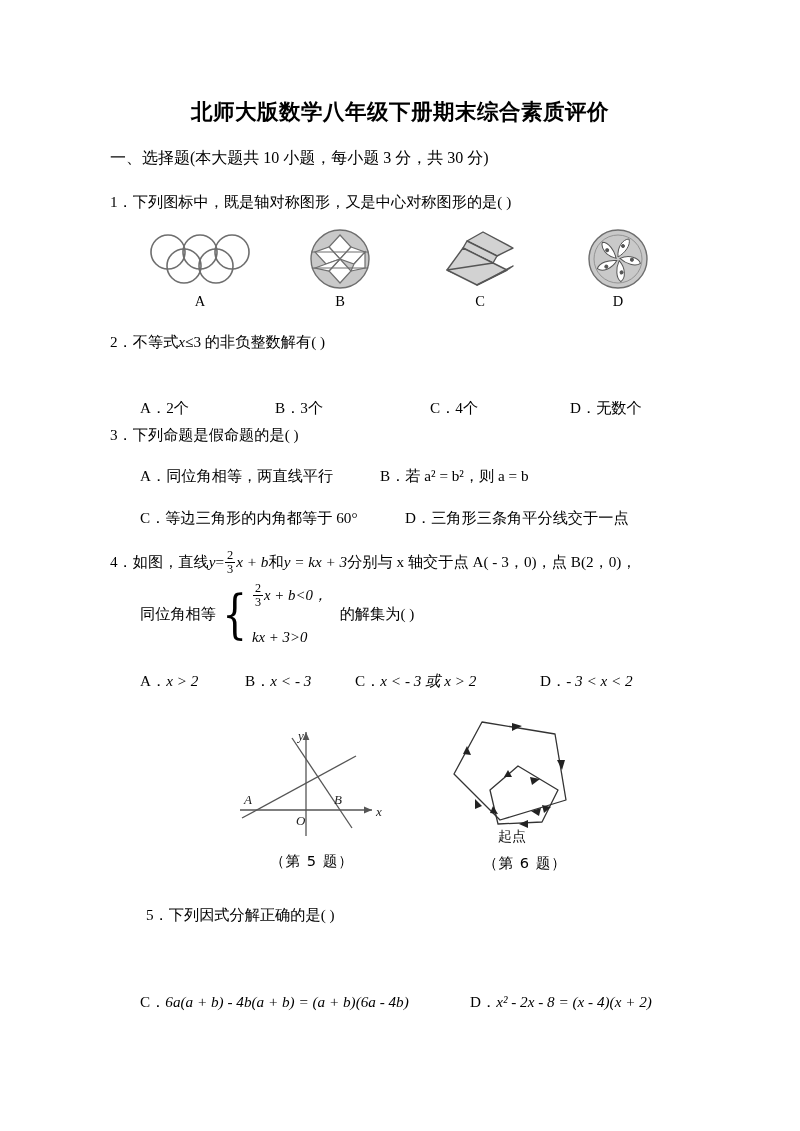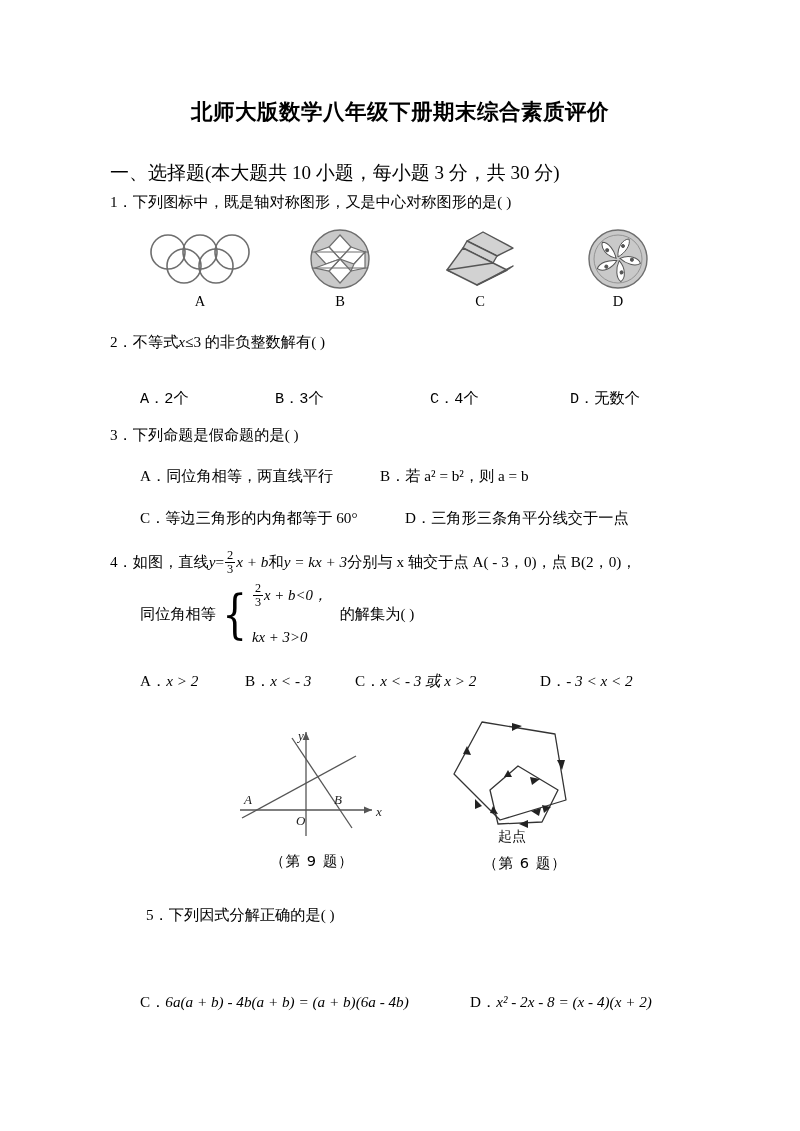--- a/index.html
+++ b/index.html
@@ -36,22 +36,22 @@
   }
 
   
   .row {
     position: absolute;
     font-size: 15.2px;
     line-height: 1.3;
     white-space: nowrap;
   }
   .sec-head {
-    left: 110px; top: 161px;
-    font-size: 19px;
+    left: 110px; top: 148px;
+    font-size: 16px;
     text-align: right;
   }
   .q-stem { left: 110px; }
   .opt-row { left: 140px; }
 
   
   .qn { font-family: "Liberation Serif", serif; }
 
   
   i, .mvar {
@@ -231,21 +231,21 @@
         </svg>
       </div>
       <div class="icon-label">D</div>
     </div>
   </div>
 
   <div class="row q-stem" style="top:332px;">
     <span class="qn">2．</span><span>不等式</span><i>x</i><span>≤3 的非负整数解有(      )</span>
   </div>
 
-  <div class="row opt-row" style="top:390px;font-family:Liberation Mono, monospace;">
+  <div class="row opt-row" style="top:398px;">
     <span class="opt" style="width:135px;"><span>A．</span><span>2个</span></span><span class="opt" style="width:155px;"><span>B．</span><span>3个</span></span><span class="opt" style="width:140px;"><span>C．</span><span>4个</span></span><span class="opt"><span>D．</span><span>无数个</span></span>
   </div>
 
   <div class="row q-stem" style="top:425px;">
     <span class="qn">3．</span><span>下列命题是假命题的是(      )</span>
   </div>
 
   <div class="row opt-row" style="top:466px;">
     <span class="opt" style="width:240px;"><span>A．</span><span>同位角相等，两直线平行</span></span><span class="opt"><span>B．</span><span>若 a² = b²，则 a = b</span></span>
   </div>
@@ -287,21 +287,21 @@
         <line x1="70" y1="20" x2="130" y2="110"></line>
       </g>
       <g font-family="Liberation Serif, serif" font-style="italic" font-size="13" fill="#222">
         <text x="76" y="22">y</text>
         <text x="154" y="98">x</text>
         <text x="74" y="107">O</text>
         <text x="22" y="86">A</text>
         <text x="112" y="86">B</text>
       </g>
     </svg>
-    <div class="fig-cap">（第 9 题）</div>
+    <div class="fig-cap">（第 5 题）</div>
   </div>
 
   <div class="figure" style="left:430px; top:708px; width:190px;">
     <svg width="190" height="140" viewBox="0 0 190 140">
       <g stroke="#333333" stroke-width="1.3" fill="none" stroke-linejoin="round">
 
         <polygon points="52,14 125,26 136,92 70,112 24,66"></polygon>
 
         <polygon points="88,58 128,82 112,114 68,116 60,82"></polygon>
       </g>

